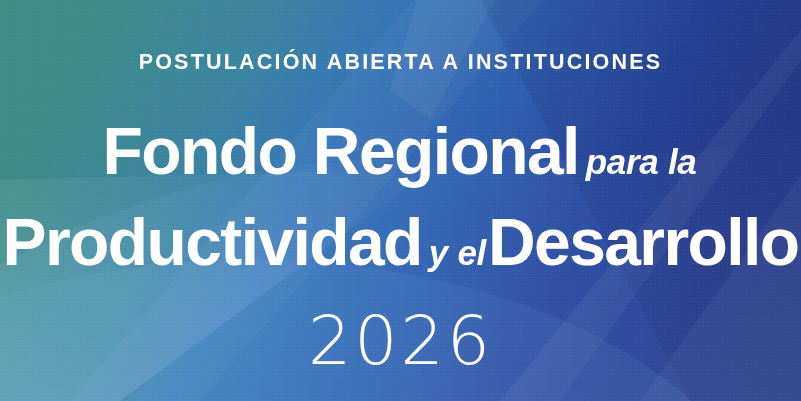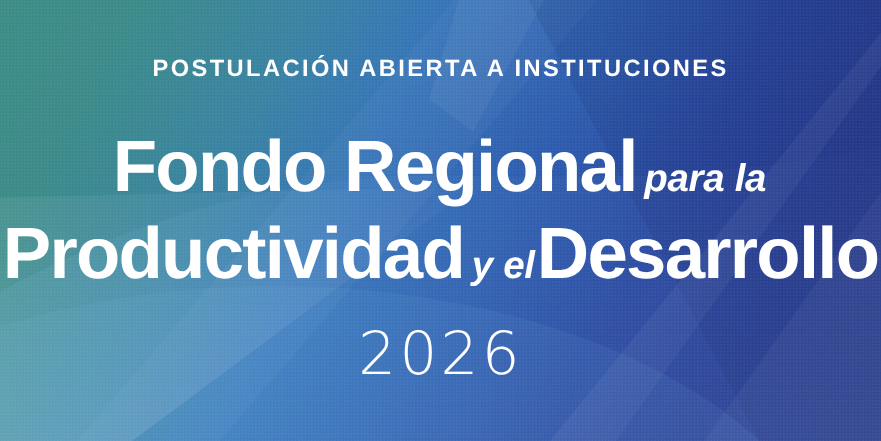--- a/index.html
+++ b/index.html
@@ -72,42 +72,42 @@
     white-space: nowrap;
   }
 
   .title-line {
     white-space: nowrap;
     line-height: 1;
     display: block;
   }
 
   .title-line-1 { margin-top: 44px; }
-  .title-line-2 { margin-top: 13px; }
+  .title-line-2 { margin-top: 25px; }
 
   .t-heavy {
     font-size: 66px;
     font-weight: bold;
     letter-spacing: -1.6px;
     vertical-align: baseline;
   }
 
   .t-ital {
     font-size: 35px;
     font-weight: bold;
     font-style: italic;
     letter-spacing: -0.3px;
     vertical-align: baseline;
     padding-left: 7px;
     padding-right: 2px;
   }
 
   .year {
     margin-top: 32px;
-    font-size: 54px;
+    font-size: 68px;
     font-weight: 100;
     letter-spacing: 3px;
     line-height: 1;
     font-family: "DejaVu Sans", sans-serif;
     -webkit-text-stroke: 0.2px rgba(255,255,255,.25);
   }
 </style>
 </head>
 <body>
 

